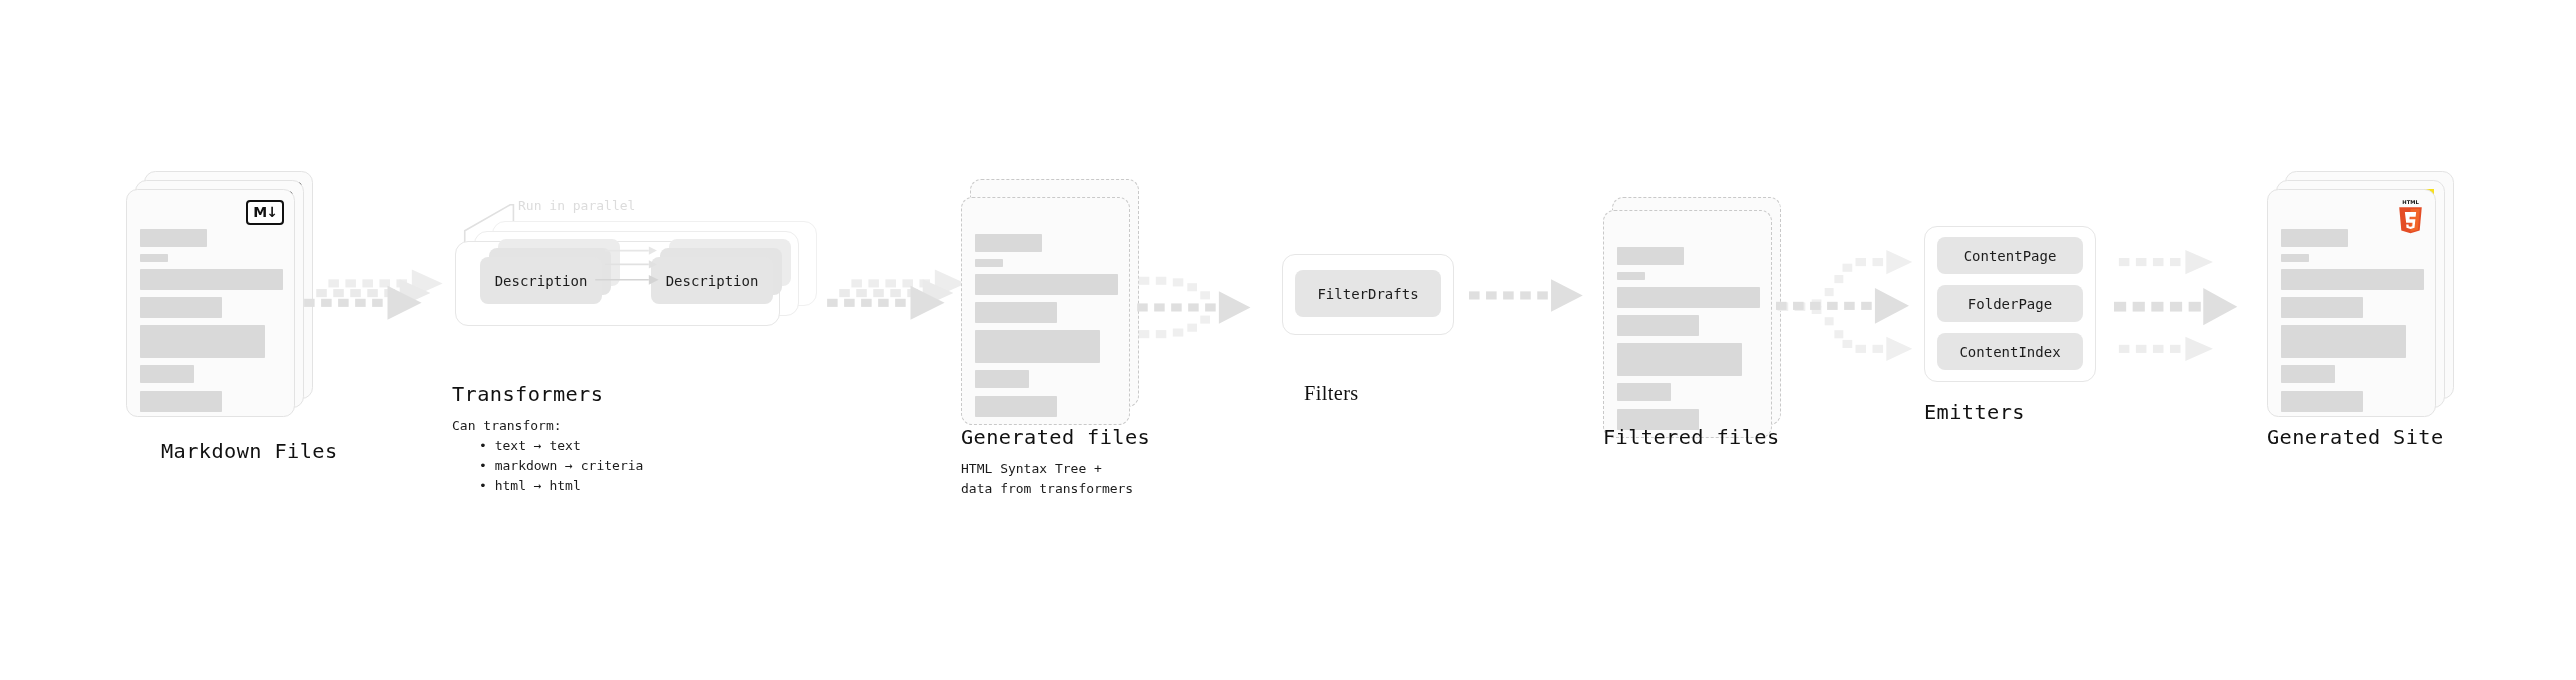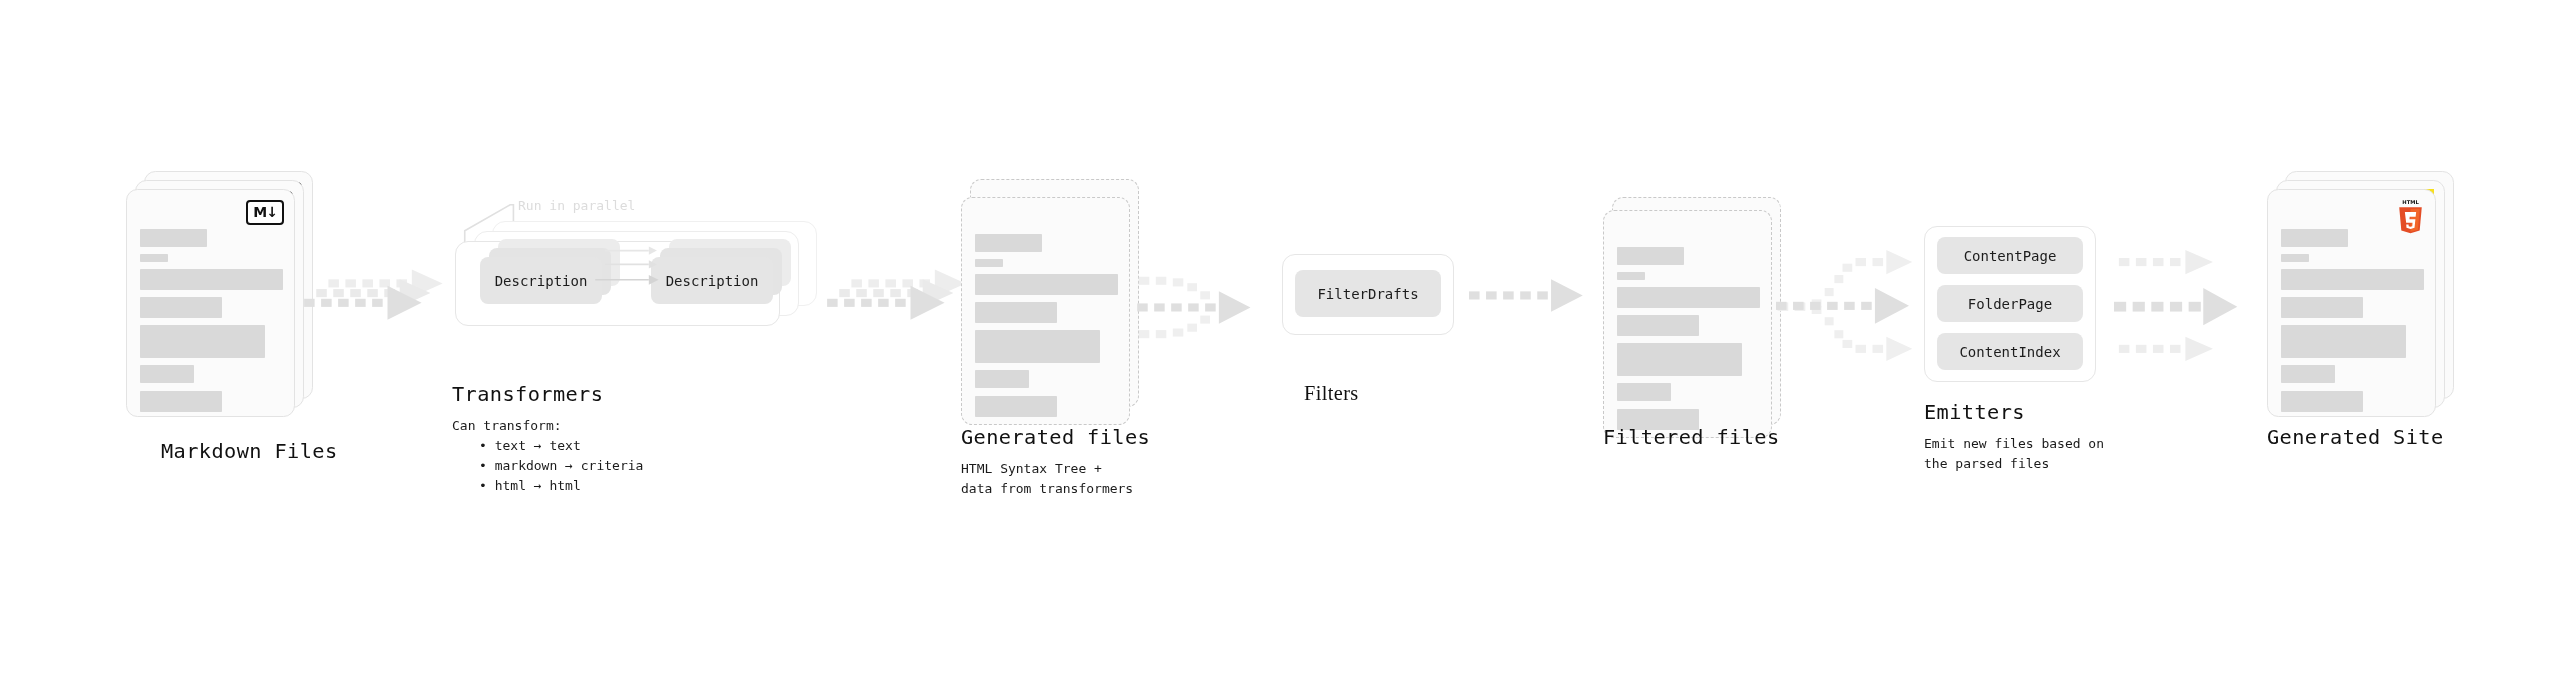--- a/index.html
+++ b/index.html
@@ -413,22 +413,20 @@
     </svg>
   </div>
 
   <div class="node" style="left:1924px; top:226px;">
     <div class="pbox" style="left:0; top:0; width:172px; height:156px;"></div>
     <div class="chip" style="left:13px; top:11.4px; width:146px; height:37px;">ContentPage</div>
     <div class="chip" style="left:13px; top:59px; width:146px; height:37px;">FolderPage</div>
     <div class="chip" style="left:13px; top:107px; width:146px; height:37px;">ContentIndex</div>
   </div>
   <div class="caption" style="left:1924px; top:400px;">Emitters</div>
-  <div class="subcaption" style="left:1924px; top:434px;">Emit new files based on
-the parsed files</div>
 
   <div class="node" style="left:2114px; top:236px;">
     <svg width="146" height="130" viewBox="0 0 180 160">
       <g fill="#ededed">
         <rect x="6" y="27" width="13" height="10"></rect>
           <rect x="27" y="27" width="13" height="10"></rect>
         <rect x="48" y="27" width="13" height="10"></rect>
           <rect x="69" y="27" width="13" height="10"></rect>
         <path d="M88 17 L122 32 L88 47 Z"></path>
       </g>

